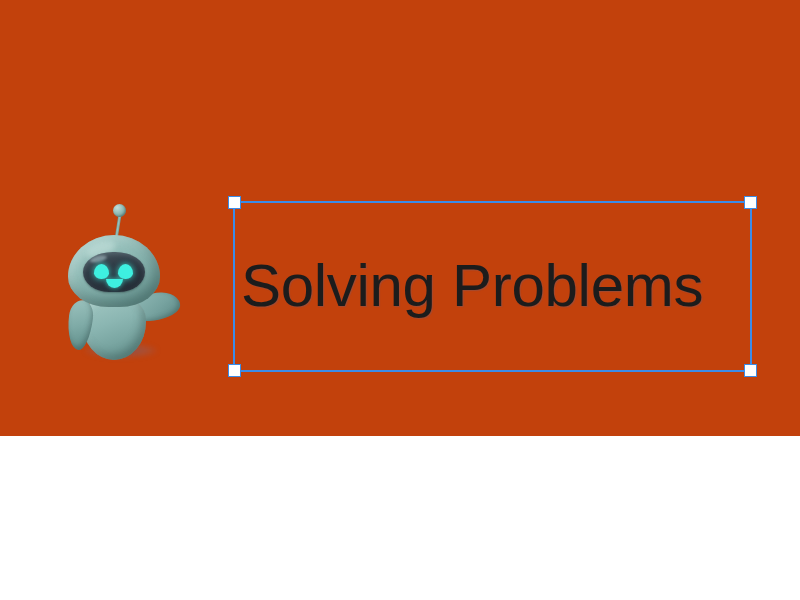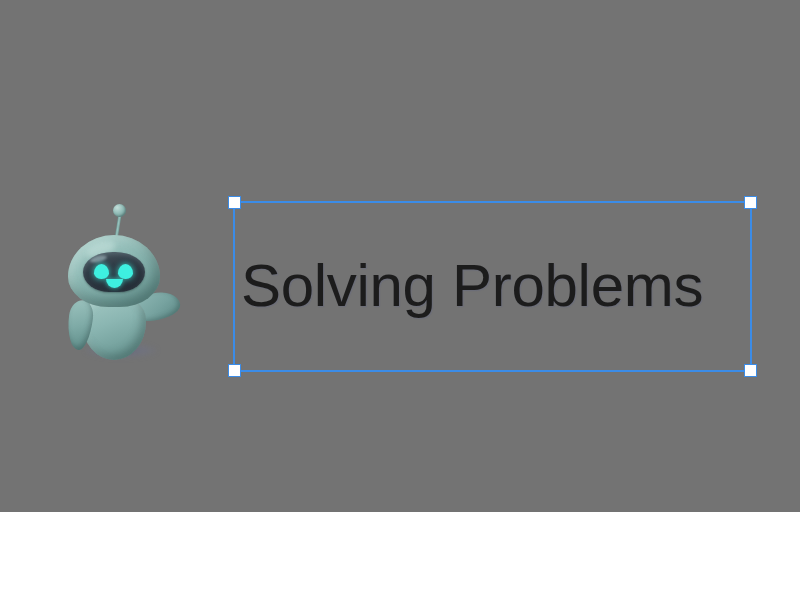--- a/index.html
+++ b/index.html
@@ -11,22 +11,22 @@
   body {
     width: 800px;
     height: 600px;
     overflow: hidden;
     font-family: "Liberation Sans", sans-serif;
   }
 
   #canvas {
     position: relative;
     width: 800px;
-    height: 512px;
-    background: #737373;
+    height: 436px;
+    background: #c2410c;
     overflow: hidden;
   }
 
   
   #robot-mascot {
     position: absolute;
     left: 58px;
     top: 196px;
     width: 124px;
     height: 172px;

